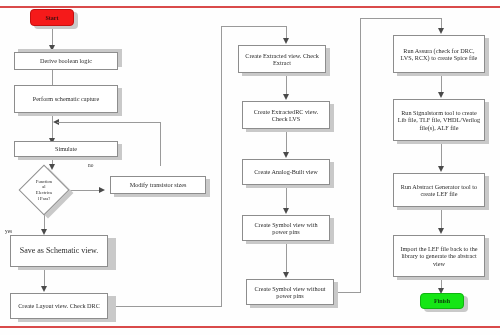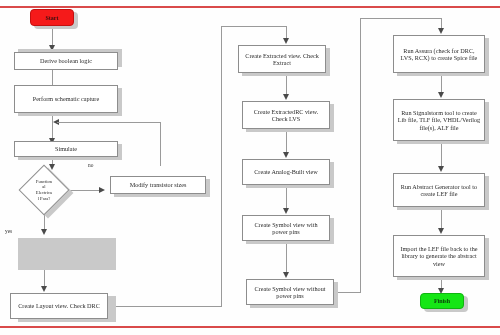--- a/index.html
+++ b/index.html
@@ -110,20 +110,23 @@
   <div class="shadow" style="left:114px;top:179px;width:96px;height:18px;"></div>
   <div class="node" style="left:110px;top:176px;width:96px;height:18px;">
     <span>Modify transistor sizes</span>
   </div>
 
   <div class="edge-label" style="left:5px;top:228px;">yes</div>
   <div class="ln lv" style="left:44px;top:208px;height:22px;"></div>
   <div class="arrow down" style="left:40.5px;top:229px;"></div>
 
   <div class="shadow" style="left:18px;top:238px;width:98px;height:32px;"></div>
+  <div class="node" style="left:10px;top:235px;width:98px;height:32px;font-size:8px;">
+    <span>Save as Schematic view.</span>
+  </div>
 
   <div class="ln lv" style="left:44px;top:267px;height:20px;"></div>
   <div class="arrow down" style="left:40.5px;top:286px;"></div>
 
   <div class="shadow" style="left:18px;top:296px;width:98px;height:26px;"></div>
   <div class="node" style="left:10px;top:293px;width:98px;height:26px;">
     <span>Create Layout view. Check DRC</span>
   </div>
 
   <div class="ln lh" style="left:108px;top:306px;width:114px;"></div>

